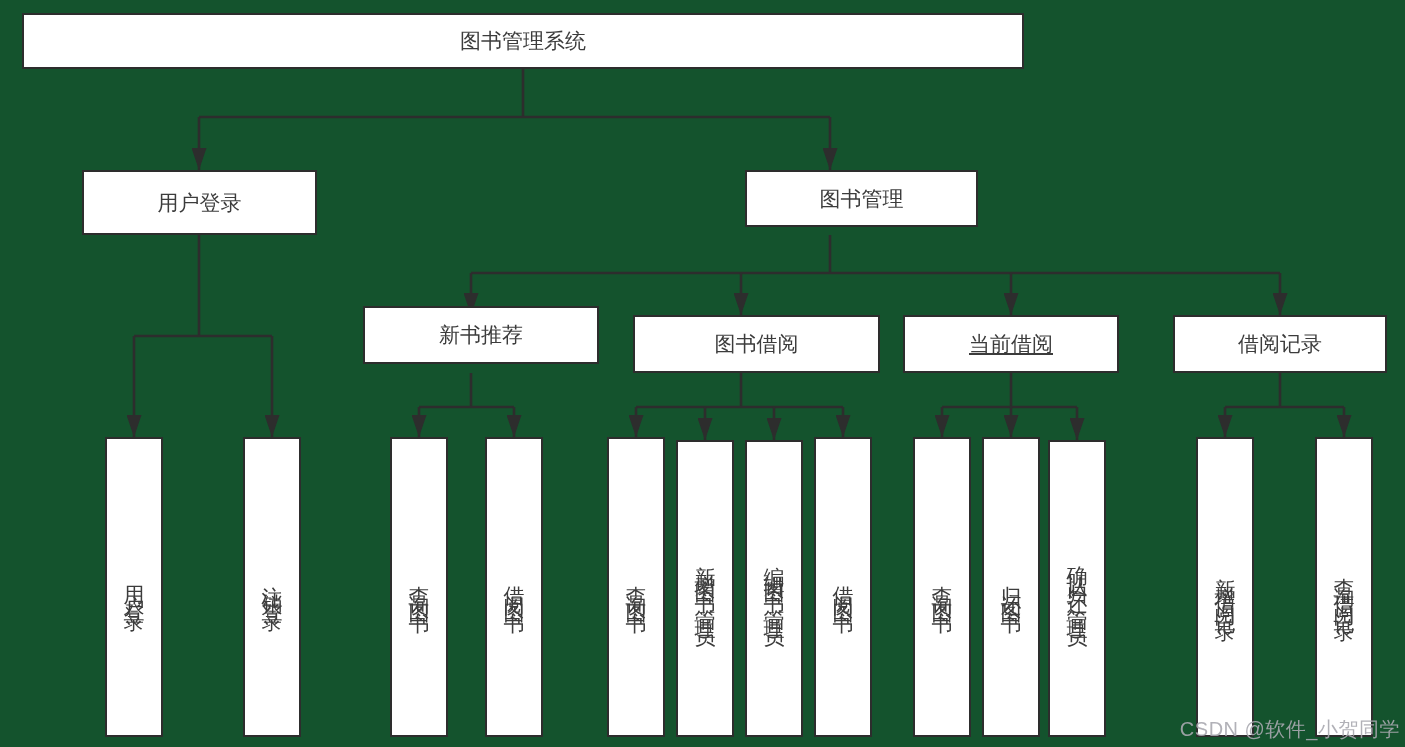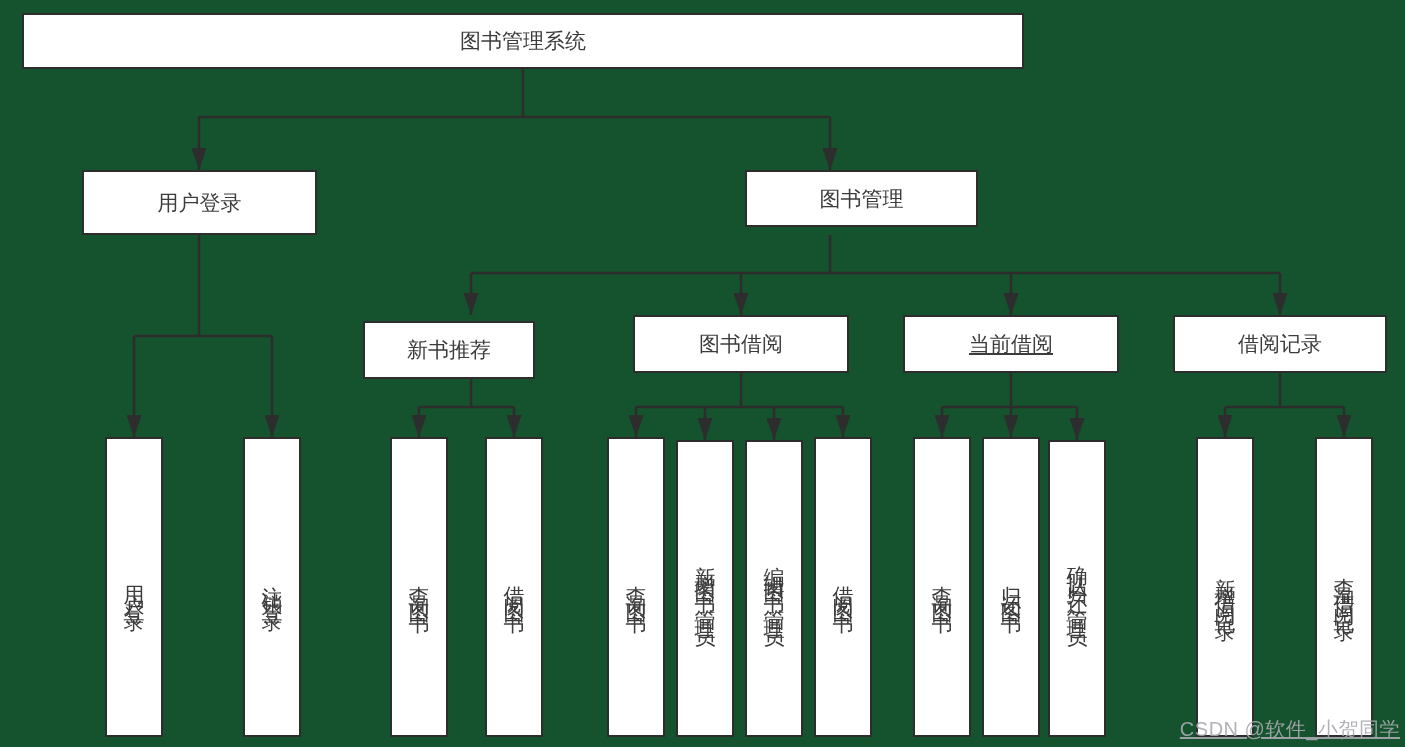--- a/index.html
+++ b/index.html
@@ -39,22 +39,22 @@
     letter-spacing: 0.42em;
     font-size: 21px;
     white-space: normal;
   }
 
   
   .n-root  { left: 22px;   top: 13px;  width: 1002px; height: 56px; }
   .n-login { left: 82px;   top: 170px; width: 235px;  height: 65px; }
   .n-mgmt  { left: 713px;  top: 170px; width: 233px;  height: 57px; margin-left: 32px; }
 
-  .n-l3a { left: 363px;  top: 321px; width: 172px; height: 58px; }
-  .n-l3b { left: 633px;  top: 315px; width: 216px; height: 58px; }
+  .n-l3a { left: 363px;  top: 306px; width: 236px; height: 58px; }
+  .n-l3b { left: 633px;  top: 315px; width: 247px; height: 58px; }
   .n-l3c { left: 903px;  top: 315px; width: 216px; height: 58px; text-decoration: underline; }
   .n-l3d { left: 1173px; top: 315px; width: 214px; height: 58px; }
 
   .lf1  { left: 105px;  top: 437px; width: 58px; height: 300px; }
   .lf2  { left: 243px;  top: 437px; width: 58px; height: 300px; }
   .lf3  { left: 390px;  top: 437px; width: 58px; height: 300px; }
   .lf4  { left: 485px;  top: 437px; width: 58px; height: 300px; }
   .lf5  { left: 607px;  top: 437px; width: 58px; height: 300px; }
   .lf6  { left: 676px;  top: 440px; width: 58px; height: 297px; }
   .lf7  { left: 745px;  top: 440px; width: 58px; height: 297px; }
@@ -67,21 +67,20 @@
 
   .watermark {
     position: absolute;
     right: 5px;
     bottom: 4px;
     z-index: 3;
     font-size: 20px;
     color: #a9a9b0;
     opacity: 0.9;
     letter-spacing: 0.5px;
-    text-decoration: underline;
   }
 </style>
 </head>
 <body>
 
 <div class="canvas">
 
   <svg class="connectors" width="1405" height="747" viewBox="0 0 1405 747">
     <defs>
       <marker id="arrow" markerWidth="22" markerHeight="15" refX="22" refY="7.5" orient="auto" markerUnits="userSpaceOnUse">

